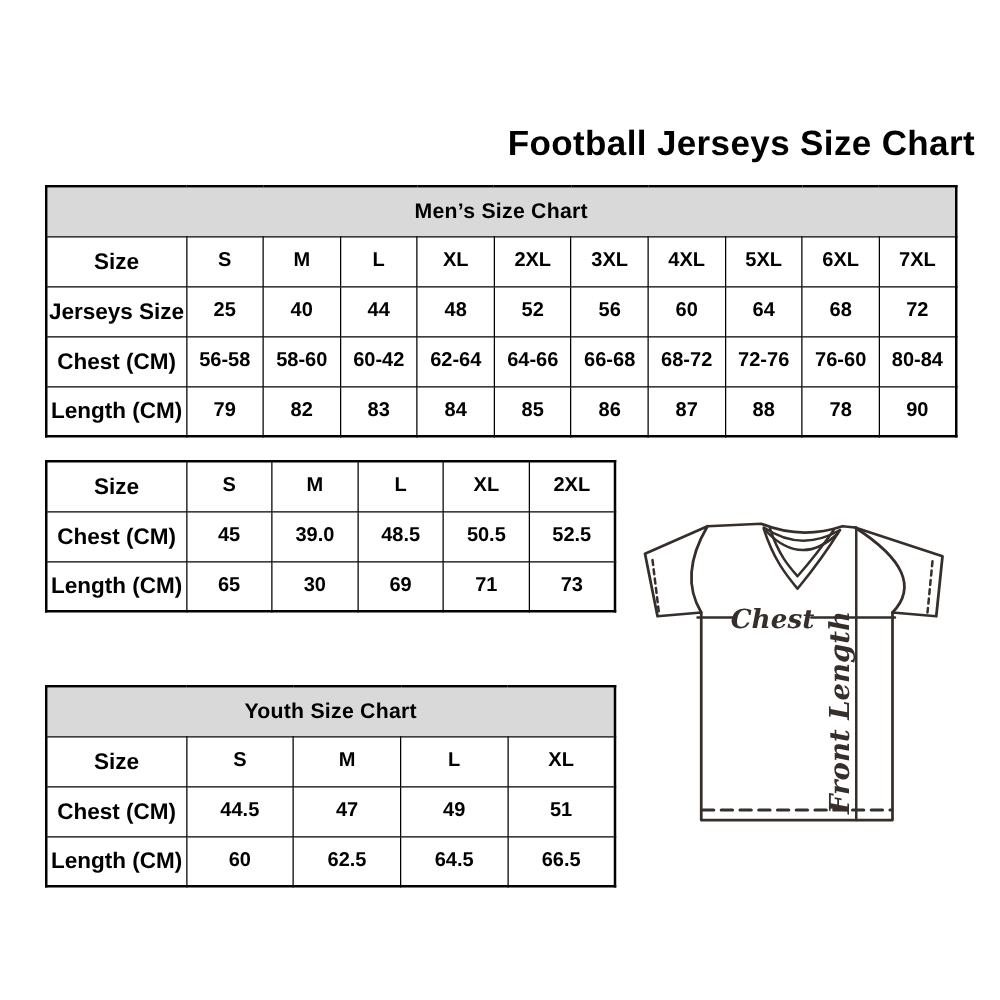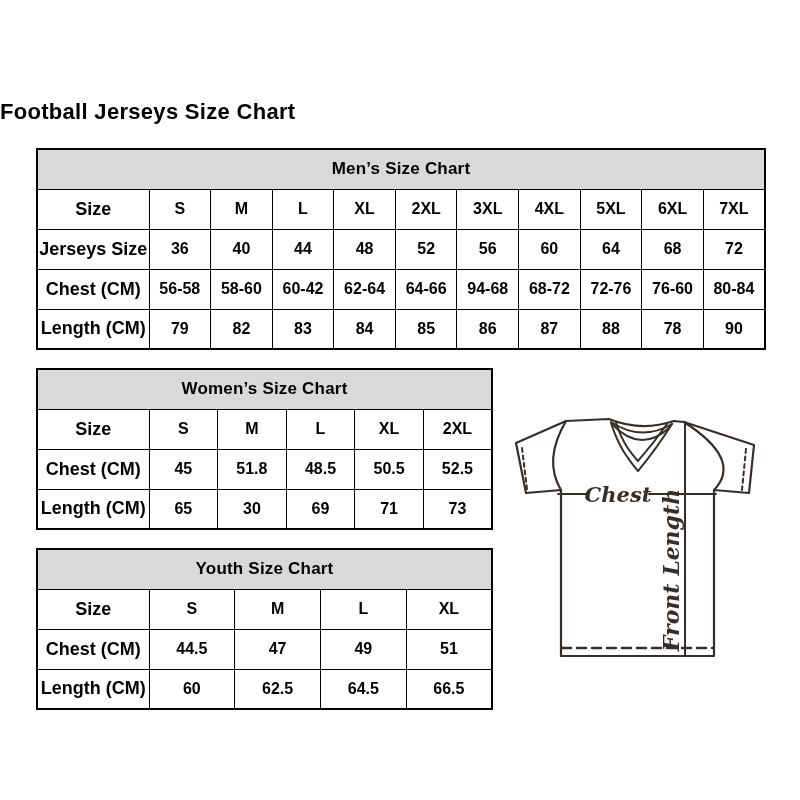--- a/index.html
+++ b/index.html
@@ -2,22 +2,22 @@
 <html><head>
 <meta charset="utf-8">
 <style>
   html,body{margin:0;padding:0;}
   body{
     width:800px;height:800px;position:relative;background:#ffffff;
     font-family:"Liberation Sans",sans-serif;color:#000;
     overflow:hidden;
   }
   .page-title{
-    position:absolute;top:99px;left:0;width:780px;text-align:left;
-    font-size:22px;font-weight:bold;letter-spacing:.3px;
+    position:absolute;top:99px;left:0;width:780px;text-align:right;
+    font-size:28px;font-weight:bold;letter-spacing:.3px;
   }
   table.size-table{
     position:absolute;border-collapse:collapse;table-layout:fixed;
     border:2px solid #000;
   }
   #men-table{left:36px;top:148px;width:728px;}
   #women-table{left:36px;top:368px;width:455px;}
   #youth-table{left:36px;top:548px;width:455px;}
   .size-table tr{height:40px;}
   .size-table th,.size-table td{
@@ -65,39 +65,39 @@
     <td>XL</td>
     <td>2XL</td>
     <td>3XL</td>
     <td>4XL</td>
     <td>5XL</td>
     <td>6XL</td>
     <td>7XL</td>
   </tr>
   <tr>
     <td class="row-label">Jerseys Size</td>
-    <td>36</td>
+    <td>25</td>
     <td>40</td>
     <td>44</td>
     <td>48</td>
     <td>52</td>
     <td>56</td>
     <td>60</td>
     <td>64</td>
     <td>68</td>
     <td>72</td>
   </tr>
   <tr>
     <td class="row-label">Chest (CM)</td>
     <td>56-58</td>
     <td>58-60</td>
     <td>60-42</td>
     <td>62-64</td>
     <td>64-66</td>
-    <td>94-68</td>
+    <td>66-68</td>
     <td>68-72</td>
     <td>72-76</td>
     <td>76-60</td>
     <td>80-84</td>
   </tr>
   <tr>
     <td class="row-label">Length (CM)</td>
     <td>79</td>
     <td>82</td>
     <td>83</td>
@@ -115,35 +115,32 @@
 <table class="size-table" id="women-table">
   <colgroup>
     <col style="width:112px">
     <col style="width:68.6px">
       <col style="width:68.6px">
       <col style="width:68.6px">
       <col style="width:68.6px">
       <col style="width:68.6px">
   </colgroup>
   <tbody>
-      <tr>
-    <th class="tbl-title" colspan="6">Women’s Size Chart</th>
-  </tr>
   <tr>
     <td class="row-label">Size</td>
     <td>S</td>
     <td>M</td>
     <td>L</td>
     <td>XL</td>
     <td>2XL</td>
   </tr>
   <tr>
     <td class="row-label">Chest (CM)</td>
     <td>45</td>
-    <td>51.8</td>
+    <td>39.0</td>
     <td>48.5</td>
     <td>50.5</td>
     <td>52.5</td>
   </tr>
   <tr>
     <td class="row-label">Length (CM)</td>
     <td>65</td>
     <td>30</td>
     <td>69</td>
     <td>71</td>

